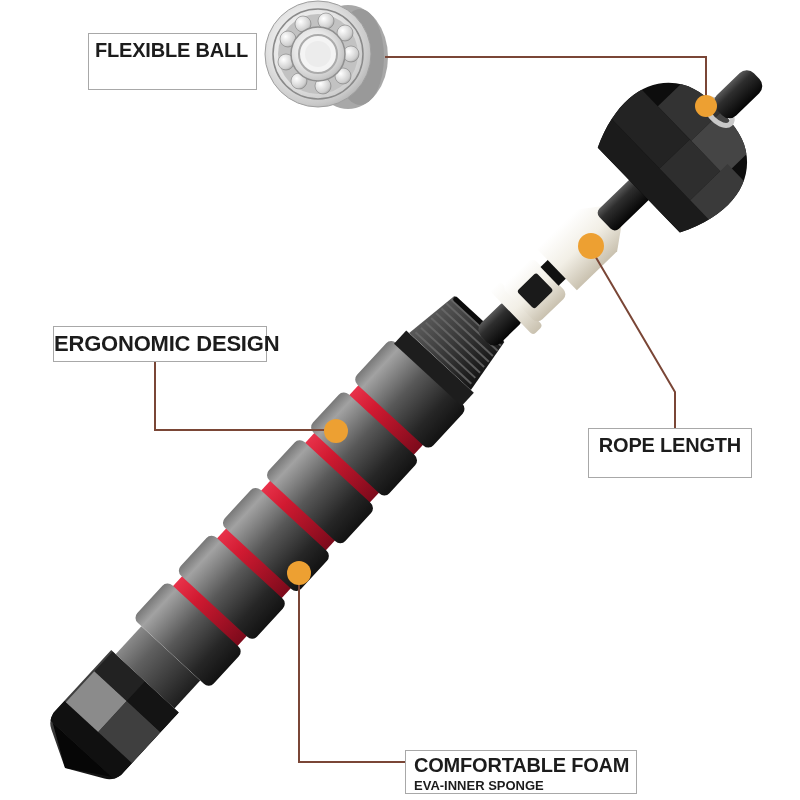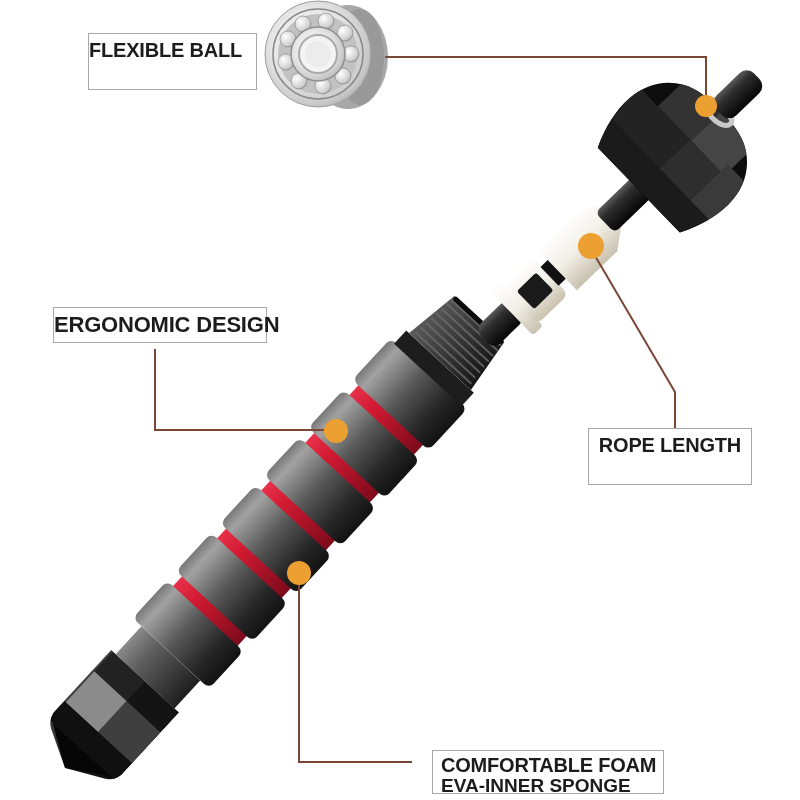--- a/index.html
+++ b/index.html
@@ -12,26 +12,26 @@
   .leader{stroke:var(--leader-line,#7a4636);stroke-width:2;fill:none;}
   .dot{fill:var(--accent-dot,#eda032);}
   .callout{
     position:absolute;box-sizing:border-box;background:#fff;
     border:1px solid var(--label-border,#a8a8a8);
     color:var(--label-text,#1c1c1c);
     font-weight:700;letter-spacing:-0.2px;white-space:nowrap;
   }
   .callout .l1{display:block;}
   .callout .l2{display:block;}
-  #cb-flexible{left:88px;top:33px;width:169px;height:57px;text-align:left;padding:3px 8px 0 0;font-size:20px;line-height:26px;}
-  #cb-ergonomic{left:53px;top:307px;width:214px;height:36px;text-align:left;font-size:22px;line-height:34px;}
-  #cb-rope{left:588px;top:428px;width:164px;height:57px;text-align:center;padding-top:3px;font-size:20px;line-height:26px;}
-  #cb-comfort{left:432px;top:750px;width:232px;height:44px;text-align:left;padding:2px 0 0 8px;}
+  #cb-flexible{left:88px;top:33px;width:169px;height:57px;text-align:right;padding:3px 8px 0 0;font-size:20px;line-height:26px;}
+  #cb-ergonomic{left:53px;top:326px;width:214px;height:36px;text-align:left;font-size:22px;line-height:34px;}
+  #cb-rope{left:588px;top:428px;width:164px;height:50px;text-align:center;padding-top:3px;font-size:20px;line-height:26px;}
+  #cb-comfort{left:405px;top:750px;width:232px;height:44px;text-align:left;padding:2px 0 0 8px;}
   #cb-comfort .l1{font-size:20px;line-height:25px;}
-  #cb-comfort .l2{font-size:19px;line-height:15px;letter-spacing:0;}
+  #cb-comfort .l2{font-size:13px;line-height:15px;letter-spacing:0;}
 </style>
 </head>
 <body>
 
 <div class="canvas">
 
   <svg width="800" height="800" viewBox="0 0 800 800">
     <defs>
       <linearGradient id="foamGrad" x1="0" y1="0" x2="0" y2="1">
         <stop offset="0" stop-color="#787878"></stop>

